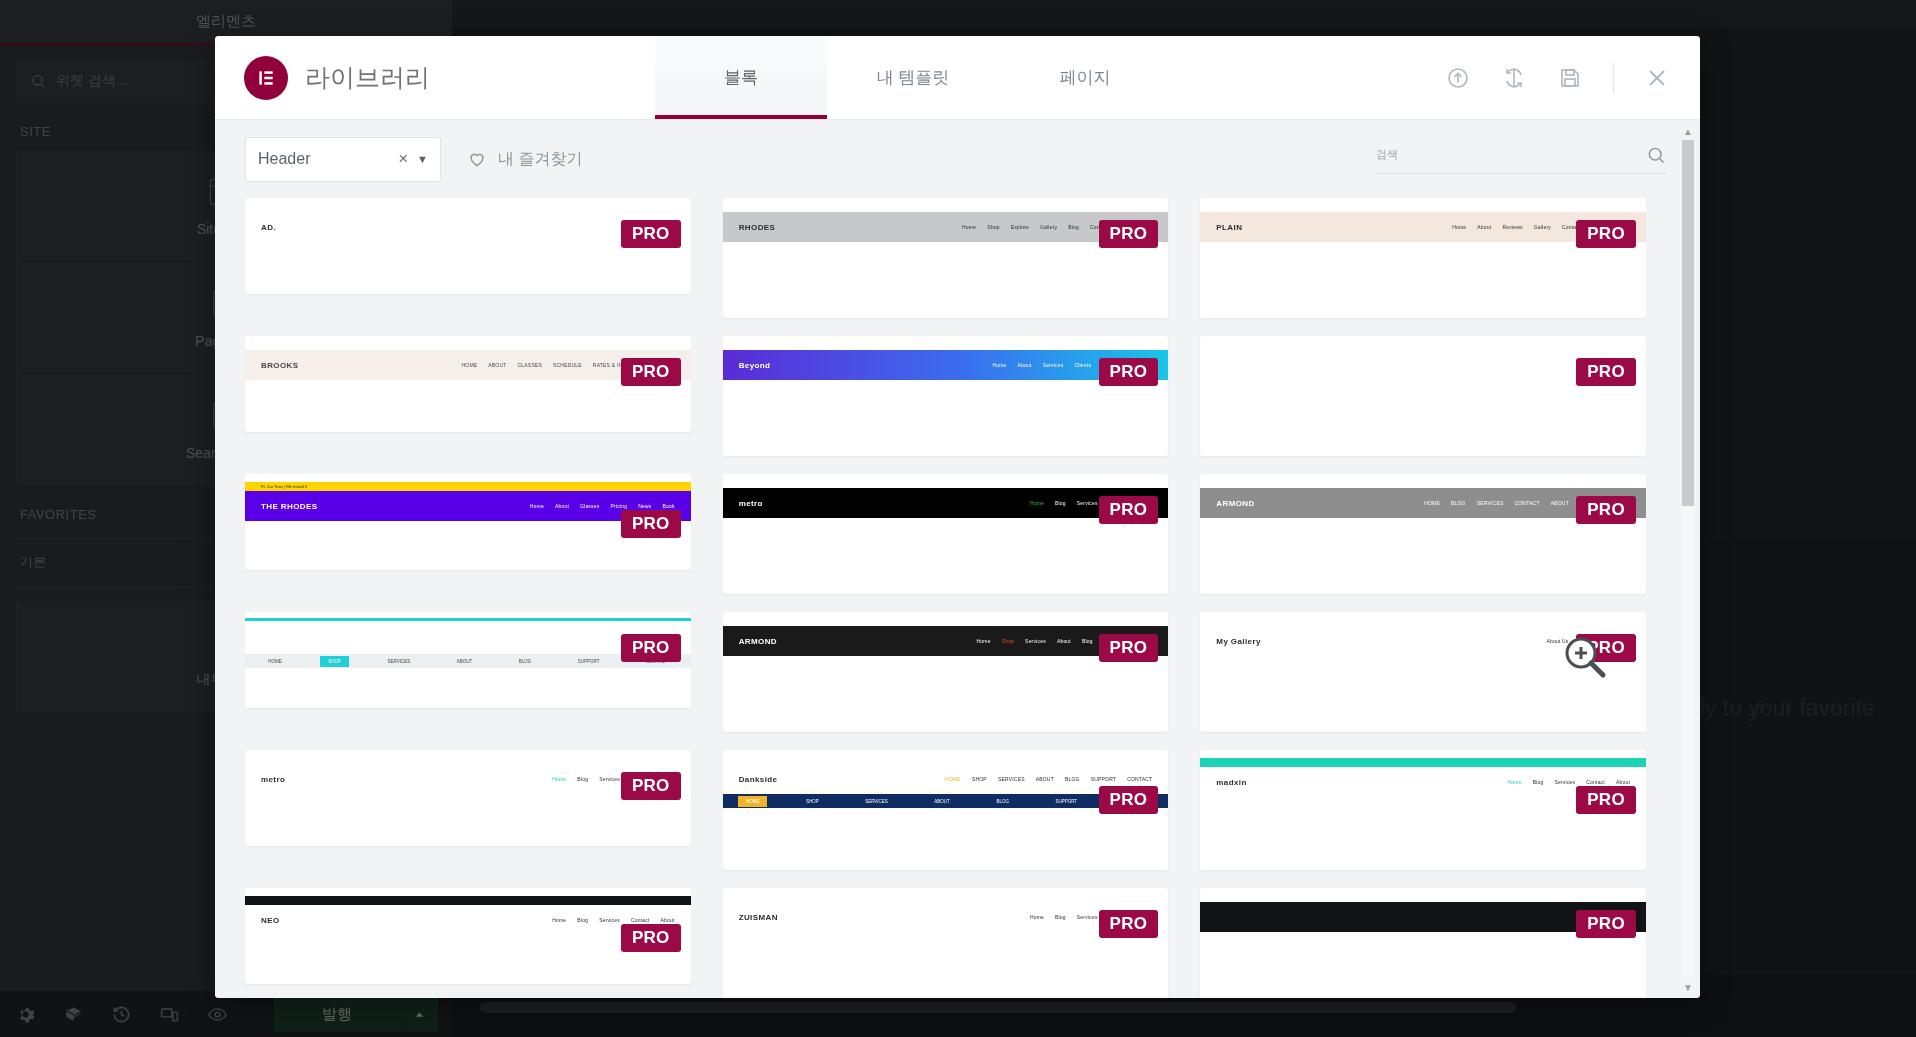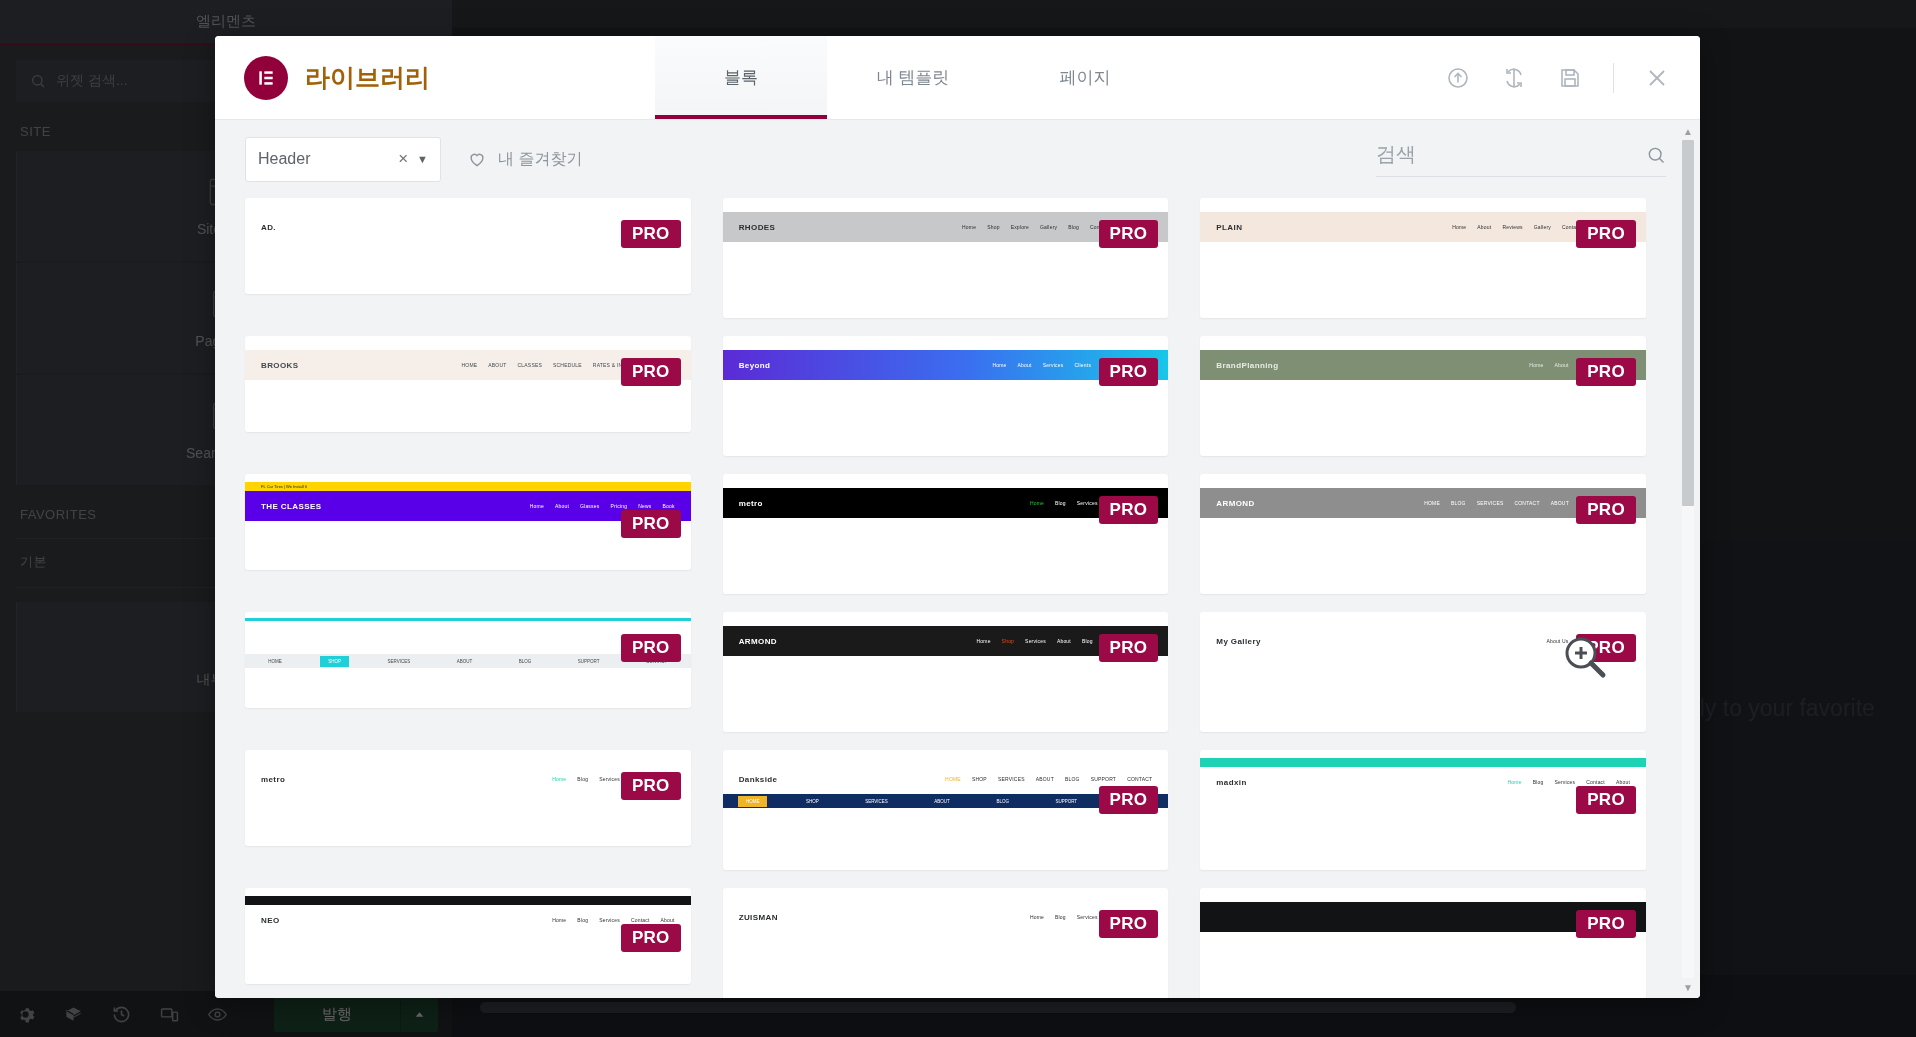--- a/index.html
+++ b/index.html
@@ -110,21 +110,21 @@
   .modal-header {
     height: 84px; background: #ffffff; display: flex; align-items: stretch;
     border-bottom: 1px solid #e6e9ec; position: relative;
   }
   .m-title { display: flex; align-items: center; gap: 17px; padding: 0 0 0 29px; width: 440px; }
   .e-logo {
     width: 44px; height: 44px; border-radius: 50%; background: #92003b;
     display: flex; align-items: center; justify-content: center;
   }
   .e-logo svg { width: 20px; height: 20px; }
-  .m-title h2 { font-size: 25px; color: #a16207; font-weight: 700; }
+  .m-title h2 { font-size: 25px; color: #737373; font-weight: 400; }
 
   .m-tabs { display: flex; align-items: stretch; }
   .m-tab {
     width: 172px; display: flex; align-items: center; justify-content: center;
     font-size: 17px; color: #7e868f; position: relative;
   }
   .m-tab.active {
     background: linear-gradient(180deg,#fafbfc 0%, #f3f5f7 100%);
     color: #5b636b;
   }
@@ -149,21 +149,21 @@
     display: flex; align-items: center; padding: 0 12px; font-size: 16px; color: #5b636b;
   }
   .select .clear { margin-left: auto; color: #6d757d; font-size: 17px; padding-right: 9px; }
   .select .chev { color: #5b636b; font-size: 11px; }
   .fav { display: flex; align-items: center; gap: 11px; margin-left: 26px; color: #8d959d; font-size: 16px; }
   .fav svg { width: 20px; height: 20px; }
   .searchbox {
     margin-left: auto; width: 290px; border-bottom: 1px solid #dcdfe3;
     display: flex; align-items: center; padding-bottom: 8px;
   }
-  .searchbox .ph { font-size: 20px; color: #9ba2a9; }
+  .searchbox .ph { font-size: 11px; color: #9ba2a9; }
   .searchbox svg { margin-left: auto; width: 20px; height: 20px; color: #8d959d; }
 
   .grid-wrap { position: absolute; left: 0; right: 24px; top: 78px; bottom: 0; overflow: hidden; }
   .grid {
     display: grid; grid-template-columns: repeat(3, 1fr); gap: 18px 32px;
     padding: 0 30px 30px 30px;
   }
   .card {
     background: #fff; border-radius: 3px; height: 96px; position: relative; overflow: hidden;
     box-shadow: 0 1px 2px rgba(0,0,0,.06);
@@ -499,40 +499,29 @@
                     <span style="color: rgb(255, 255, 255);">Services</span>
                     <span style="color: rgb(255, 255, 255);">Clients</span>
                     <span style="color: rgb(255, 255, 255);">News</span>
                     <span style="color: rgb(255, 255, 255);">Contact us</span>
                   </div>
                 </div>
               </div>
               <div class="pro">PRO</div>
             </div>
             <div class="card tall">
-              <div class="strip" style="top: 14px; height: 30px; background: rgb(127, 143, 116); color: rgb(232, 236, 229);">
-                <div class="mh">
-                  <div class="logo" style="color: rgb(232, 236, 229);">BrandPlanning</div>
-                  <div class="nav">
-                    <span style="color: rgb(232, 236, 229);">Home</span>
-                    <span style="color: rgb(232, 236, 229);">About</span>
-                    <span style="color: rgb(232, 236, 229);">Services</span>
-                    <span style="color: rgb(232, 236, 229);">Contact</span>
-                  </div>
-                </div>
-              </div>
               <div class="pro">PRO</div>
             </div>
             <div class="card">
               <div class="strip" style="top: 8px; height: 9px; background: rgb(255, 212, 0); display: flex; align-items: center; padding: 0px 16px;">
                 <span style="font-size: 4px; color: rgb(34, 34, 34);">FL Car Tires | We Install It</span>
               </div>
               <div class="strip" style="top: 17px; height: 30px; background: rgb(89, 0, 232); color: rgb(255, 255, 255);">
                 <div class="mh">
-                  <div class="logo" style="color: rgb(255, 255, 255);">THE CLASSES</div>
+                  <div class="logo" style="color: rgb(255, 255, 255);">THE RHODES</div>
                   <div class="nav">
                     <span style="color: rgb(255, 255, 255);">Home</span>
                     <span style="color: rgb(255, 255, 255);">About</span>
                     <span style="color: rgb(255, 255, 255);">Glasses</span>
                     <span style="color: rgb(255, 255, 255);">Pricing</span>
                     <span style="color: rgb(255, 255, 255);">News</span>
                     <span style="color: rgb(255, 255, 255);">Book</span>
                   </div>
                 </div>
               </div>

